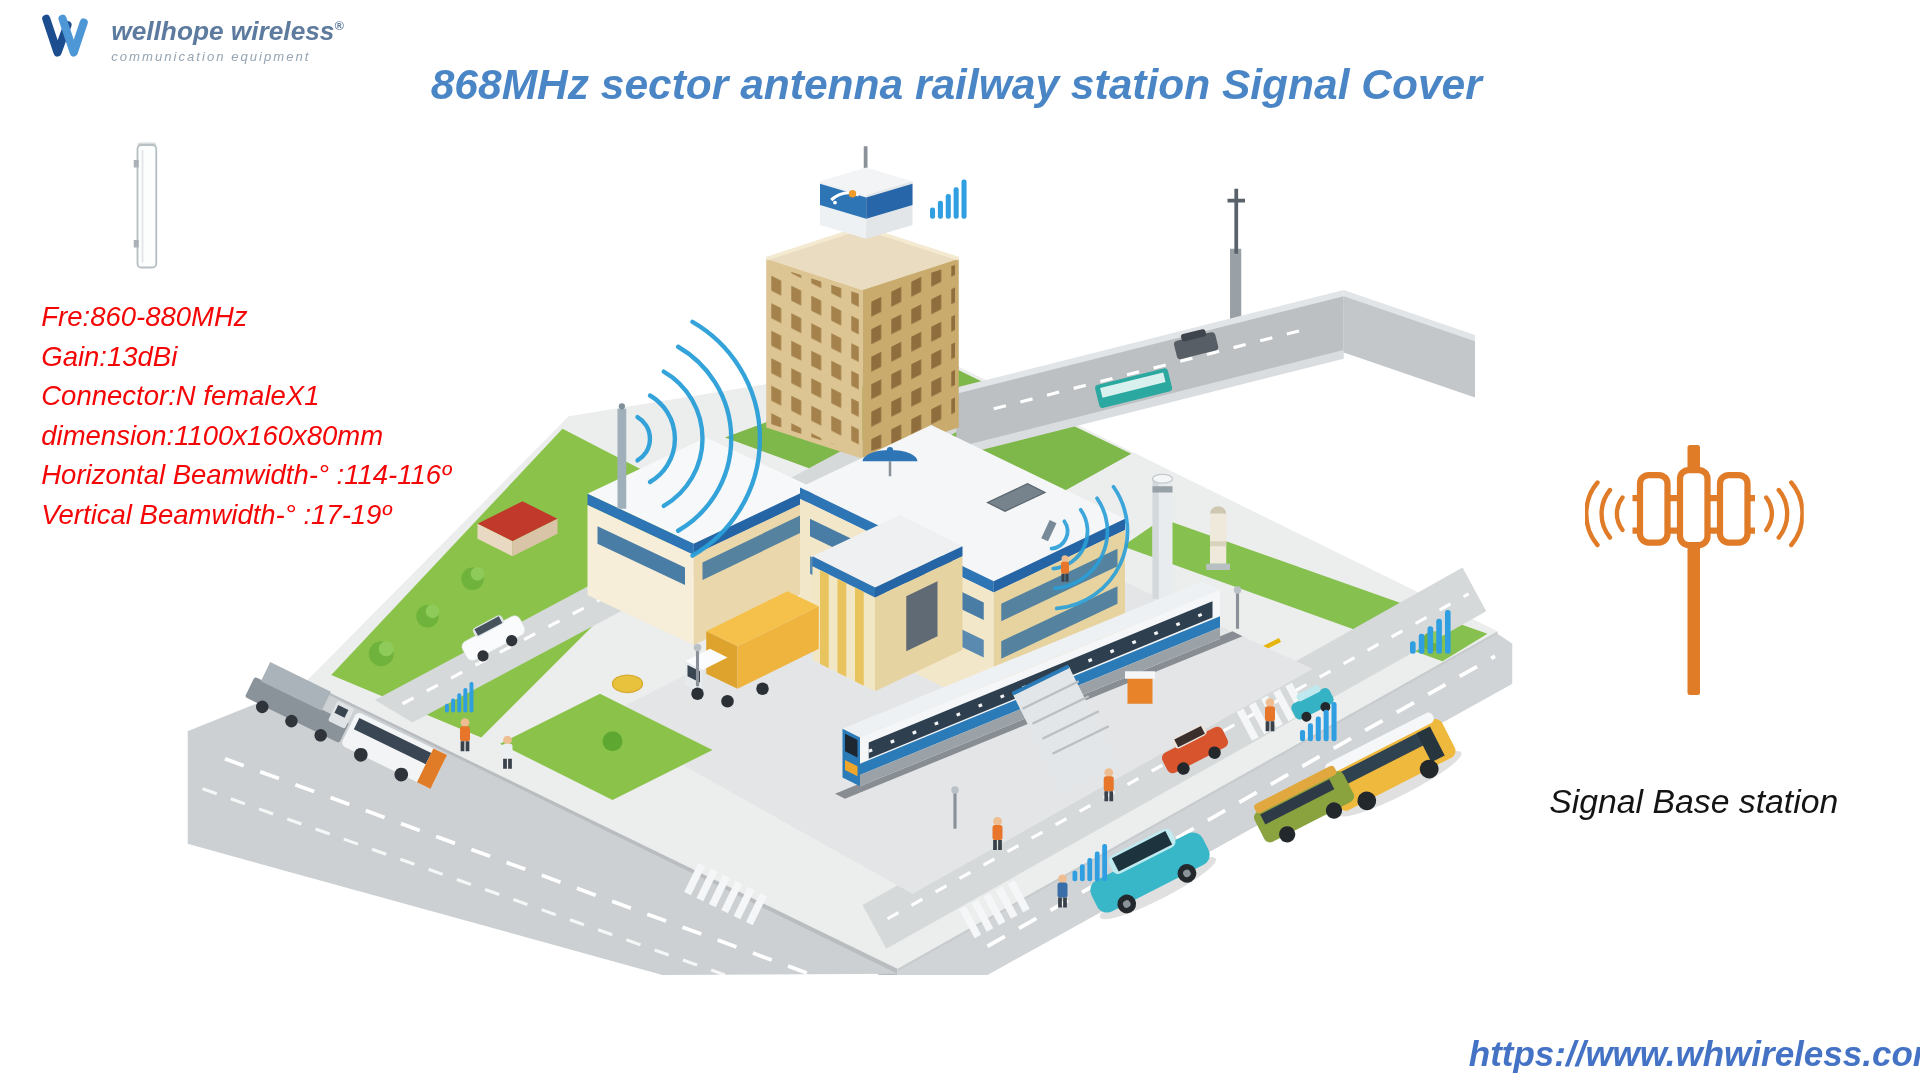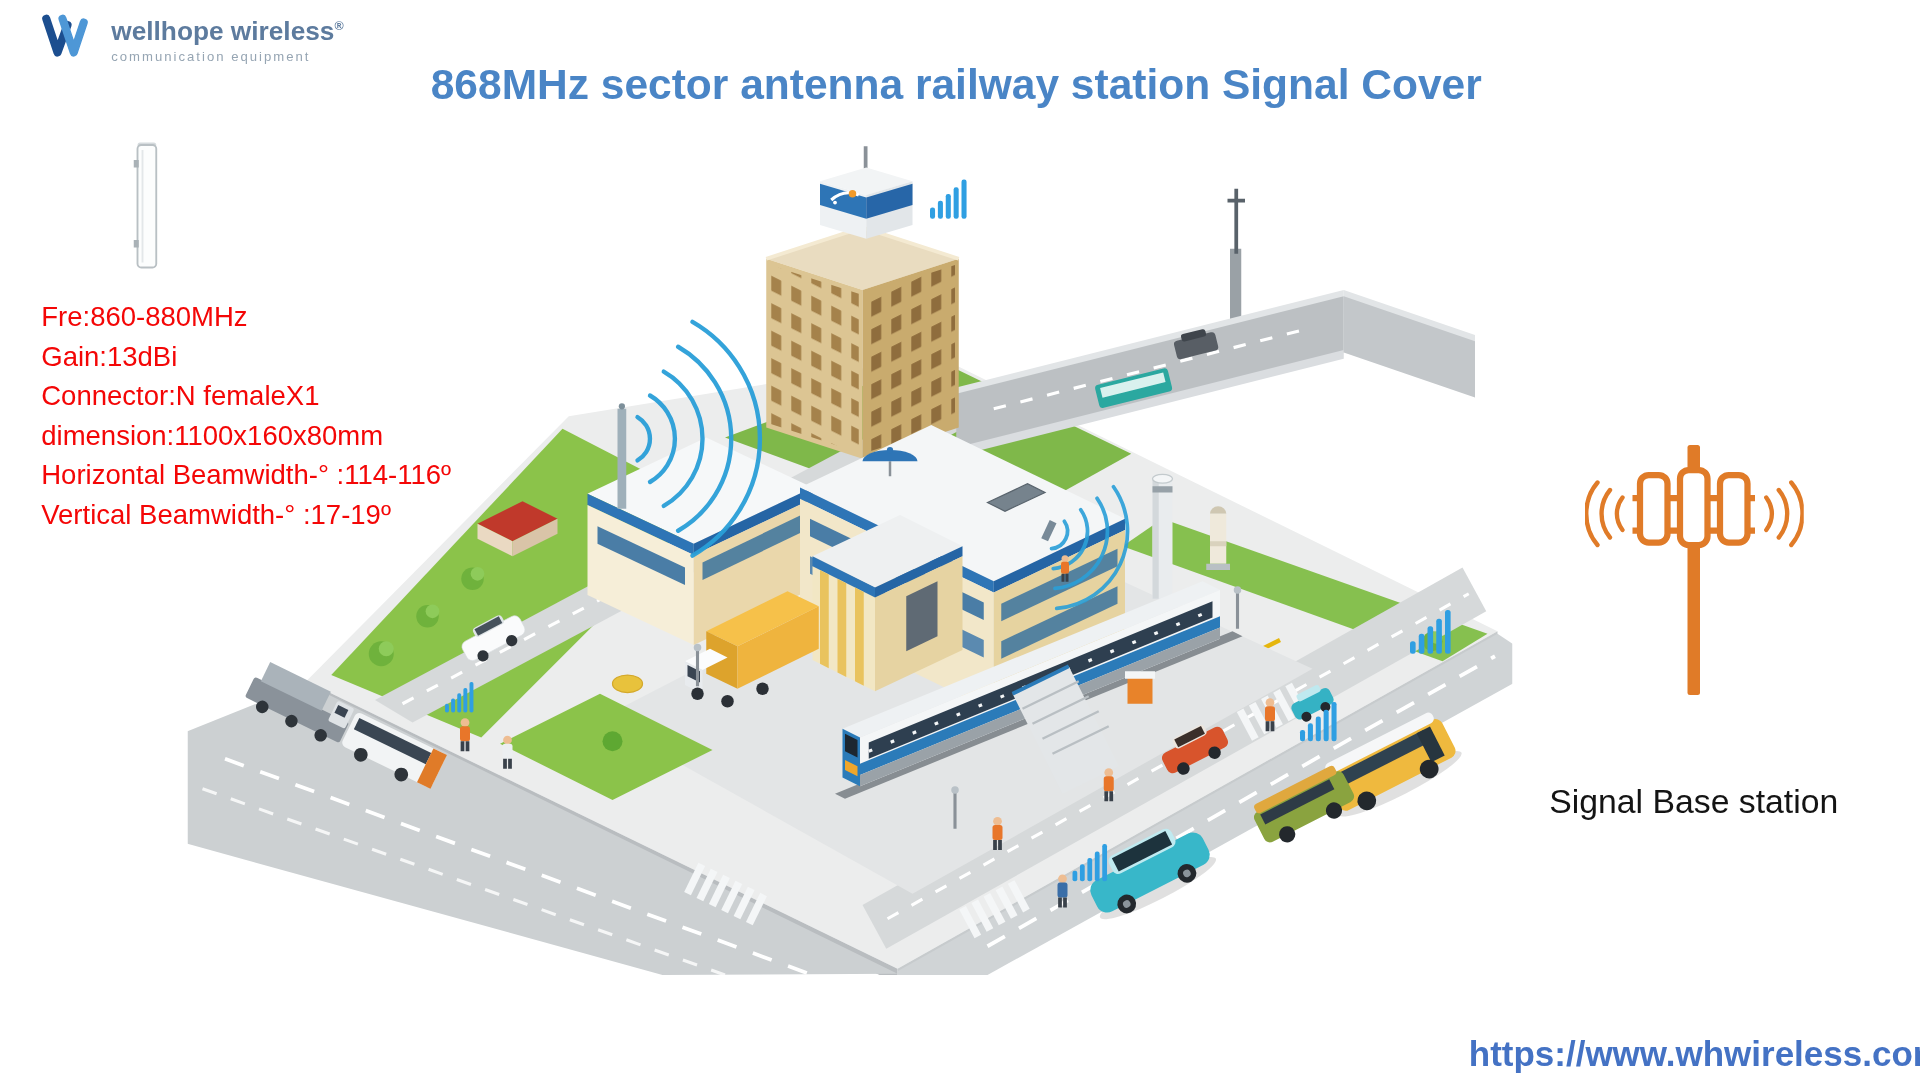--- a/index.html
+++ b/index.html
@@ -1,16 +1,16 @@
 <!DOCTYPE html>
 <html><head>
 <meta charset="utf-8">
 <style>
   html,body{margin:0;padding:0;background:#ffffff;}
-  .viewport{position:relative;width:1920px;height:1080px;overflow:hidden;background:#ffffff;}
+  .viewport{position:relative;width:1920px;height:1080px;overflow:hidden;background:#ffffff;font-style:italic;}
   .stage{position:relative;width:1536px;height:864px;transform:scale(1.25);transform-origin:0 0;
          font-family:"Liberation Sans",sans-serif;}
   
   .logo{position:absolute;left:33px;top:10px;display:flex;gap:10px;align-items:flex-start;}
   .logo-mark{width:46px;height:38px;}
   .brand-line{font-size:21px;font-weight:bold;color:#5d7b9e;line-height:22px;}
   .brand-line sup{font-size:10px;}
   .tagline{font-size:10.5px;color:#96a5b3;letter-spacing:1.6px;margin-top:3px;}
   
   .title{position:absolute;left:250px;top:48px;width:1030px;margin:0;text-align:center;

